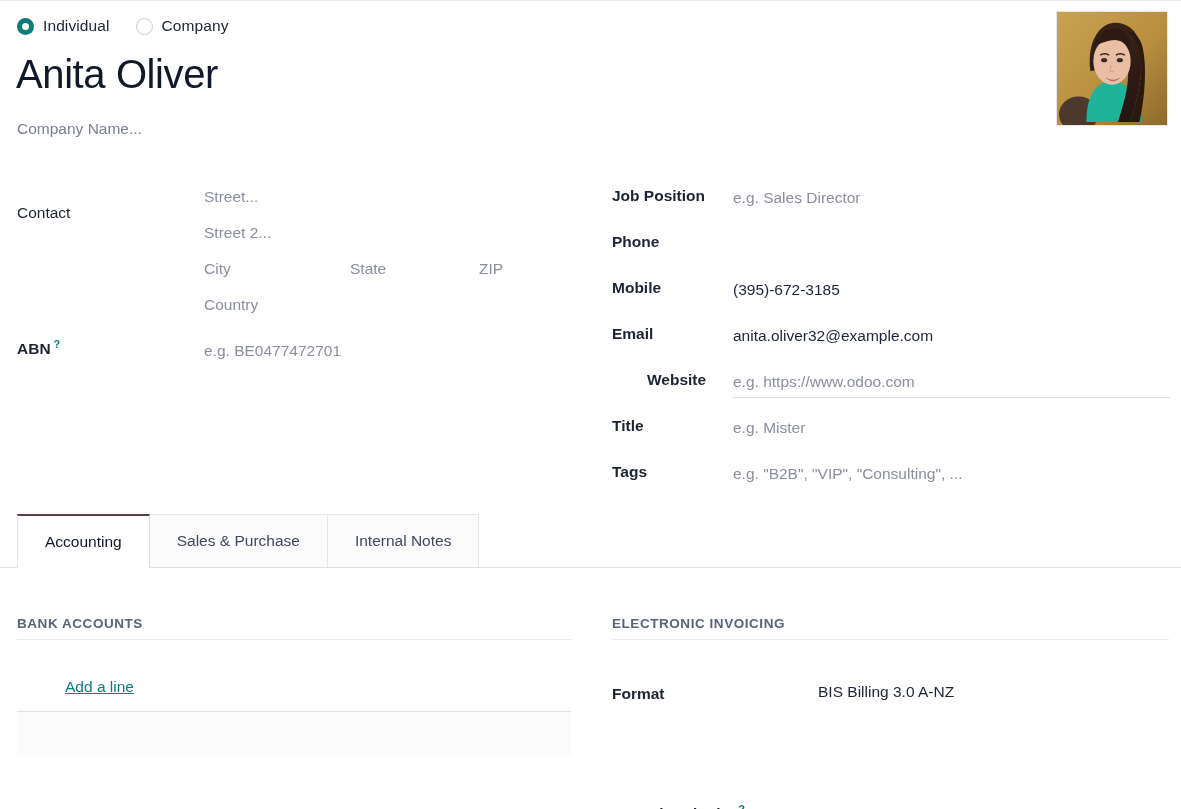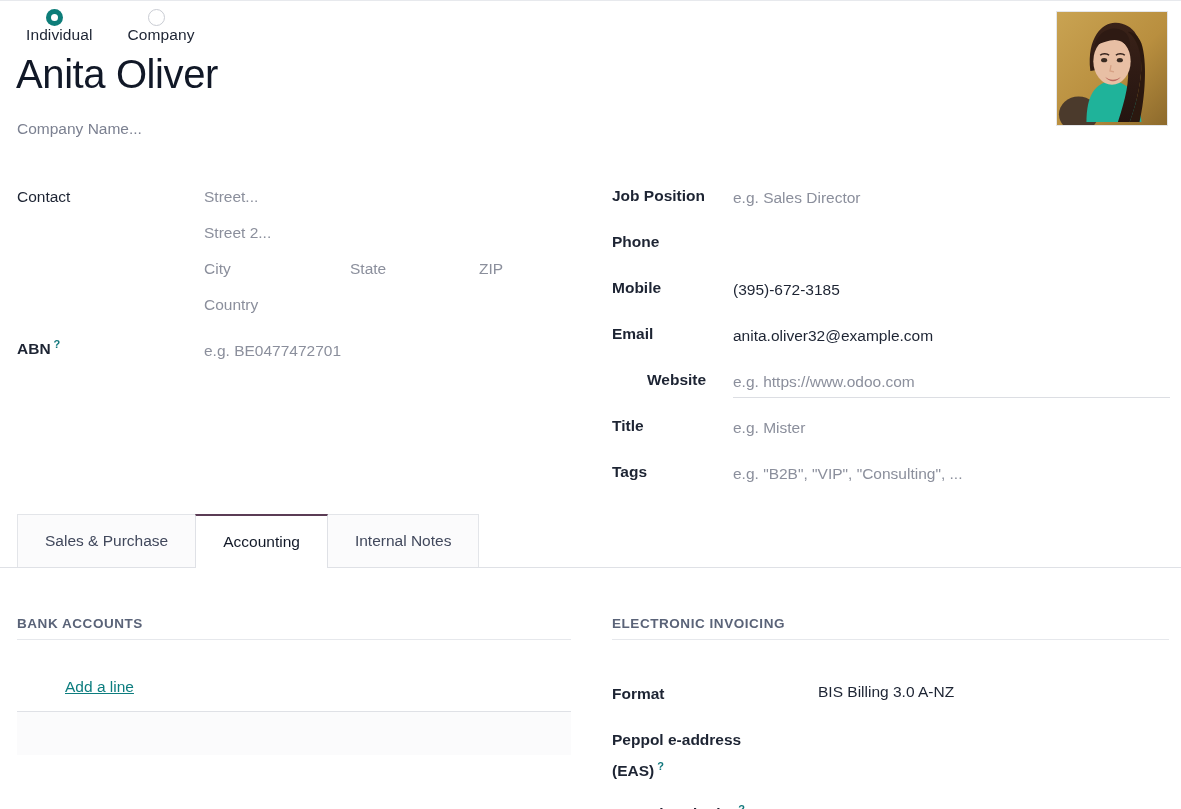--- a/index.html
+++ b/index.html
@@ -19,21 +19,21 @@
   }
 
   
   .header { position: relative; padding: 0; }
 
   .radio-row {
     position: absolute; left: 17px; top: 14px;
     display: flex; align-items: center; gap: 0;
     height: 22px;
   }
-  .radio-opt { display: flex; align-items: center; cursor: pointer; flex-direction: column; }
+  .radio-opt { display: flex; align-items: center; cursor: pointer; }
   .radio-opt + .radio-opt { margin-left: 26px; }
   .radio-mark {
     width: 17px; height: 17px; border-radius: 50%;
     display: inline-block; position: relative; flex: none;
   }
   .radio-mark.on {
     background: #0d7d79;
     box-shadow: inset 0 0 0 0 #fff;
   }
   .radio-mark.on::after {
@@ -95,21 +95,21 @@
     font-size: 15.5px; line-height: 22px; color: #1d2433;
     white-space: nowrap;
   }
   .val.ph { color: #8b8f9c; }
   .val.underline {
     border-bottom: 1px solid #dcdee3;
     padding-bottom: 4px;
   }
 
   
-  .f-contact  { left: 17px;  top: 15px; }
+  .f-contact  { left: 17px;  top: 31px; }
   .f-street   { left: 204px; top: 15px; }
   .f-street2  { left: 204px; top: 51px; }
   .f-city     { left: 204px; top: 87px; }
   .f-state    { left: 350px; top: 87px; }
   .f-zip      { left: 479px; top: 87px; }
   .f-country  { left: 204px; top: 123px; }
   .f-abn-l    { left: 17px;  top: 167px; }
   .f-abn-v    { left: 204px; top: 169px; }
 
   
@@ -292,25 +292,25 @@
       <span class="lbl r-lbl r6">Title</span>
       <span class="val ph r-val v6">e.g. Mister</span>
 
       <span class="lbl r-lbl r7">Tags</span>
       <span class="val ph r-val v7">e.g. "B2B", "VIP", "Consulting", ...</span>
     </div>
   </div>
 
   <div class="tabbar">
     <div class="tabs">
+      <div class="tab active">
+        <span>Accounting</span>
+      </div>
       <div class="tab">
         <span>Sales &amp; Purchase</span>
-      </div>
-      <div class="tab active">
-        <span>Accounting</span>
       </div>
       <div class="tab">
         <span>Internal Notes</span>
       </div>
     </div>
   </div>
 
   <div class="tabbody">
 
     <div class="bank-block">
@@ -323,19 +323,18 @@
         <div class="bank-foot"></div>
       </div>
     </div>
 
     <div class="einv-block">
       <div class="sect-title">Electronic Invoicing</div>
 
       <span class="einv-lbl e1">Format</span>
       <span class="einv-val e1v">BIS Billing 3.0 A-NZ</span>
 
-      <span class="einv-lbl e2"><span>Peppol e-address (EAS)</span><span class="help">?</span></span>
 
       <span class="einv-lbl e3"><span>Peppol Endpoint</span><span class="help">?</span></span>
     </div>
   </div>
 
 </div>
 
 </body></html>

